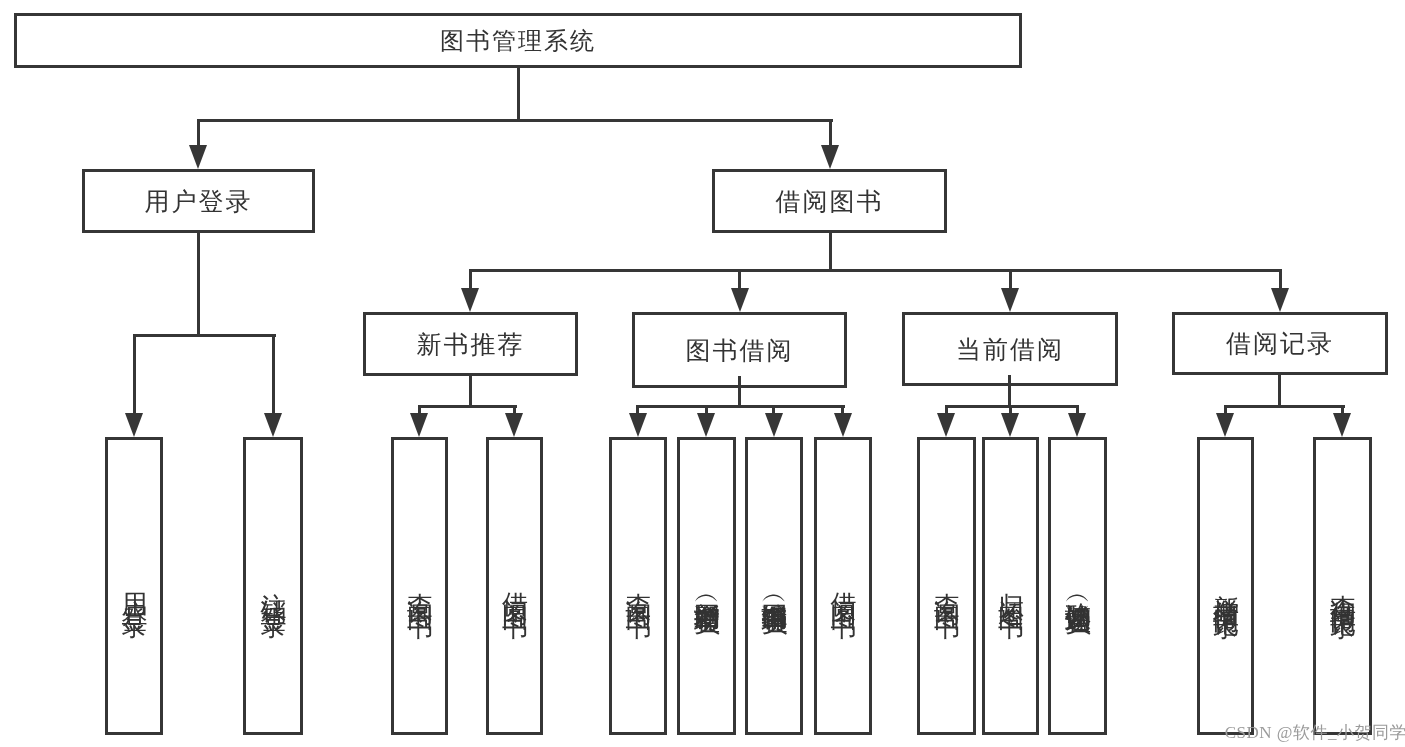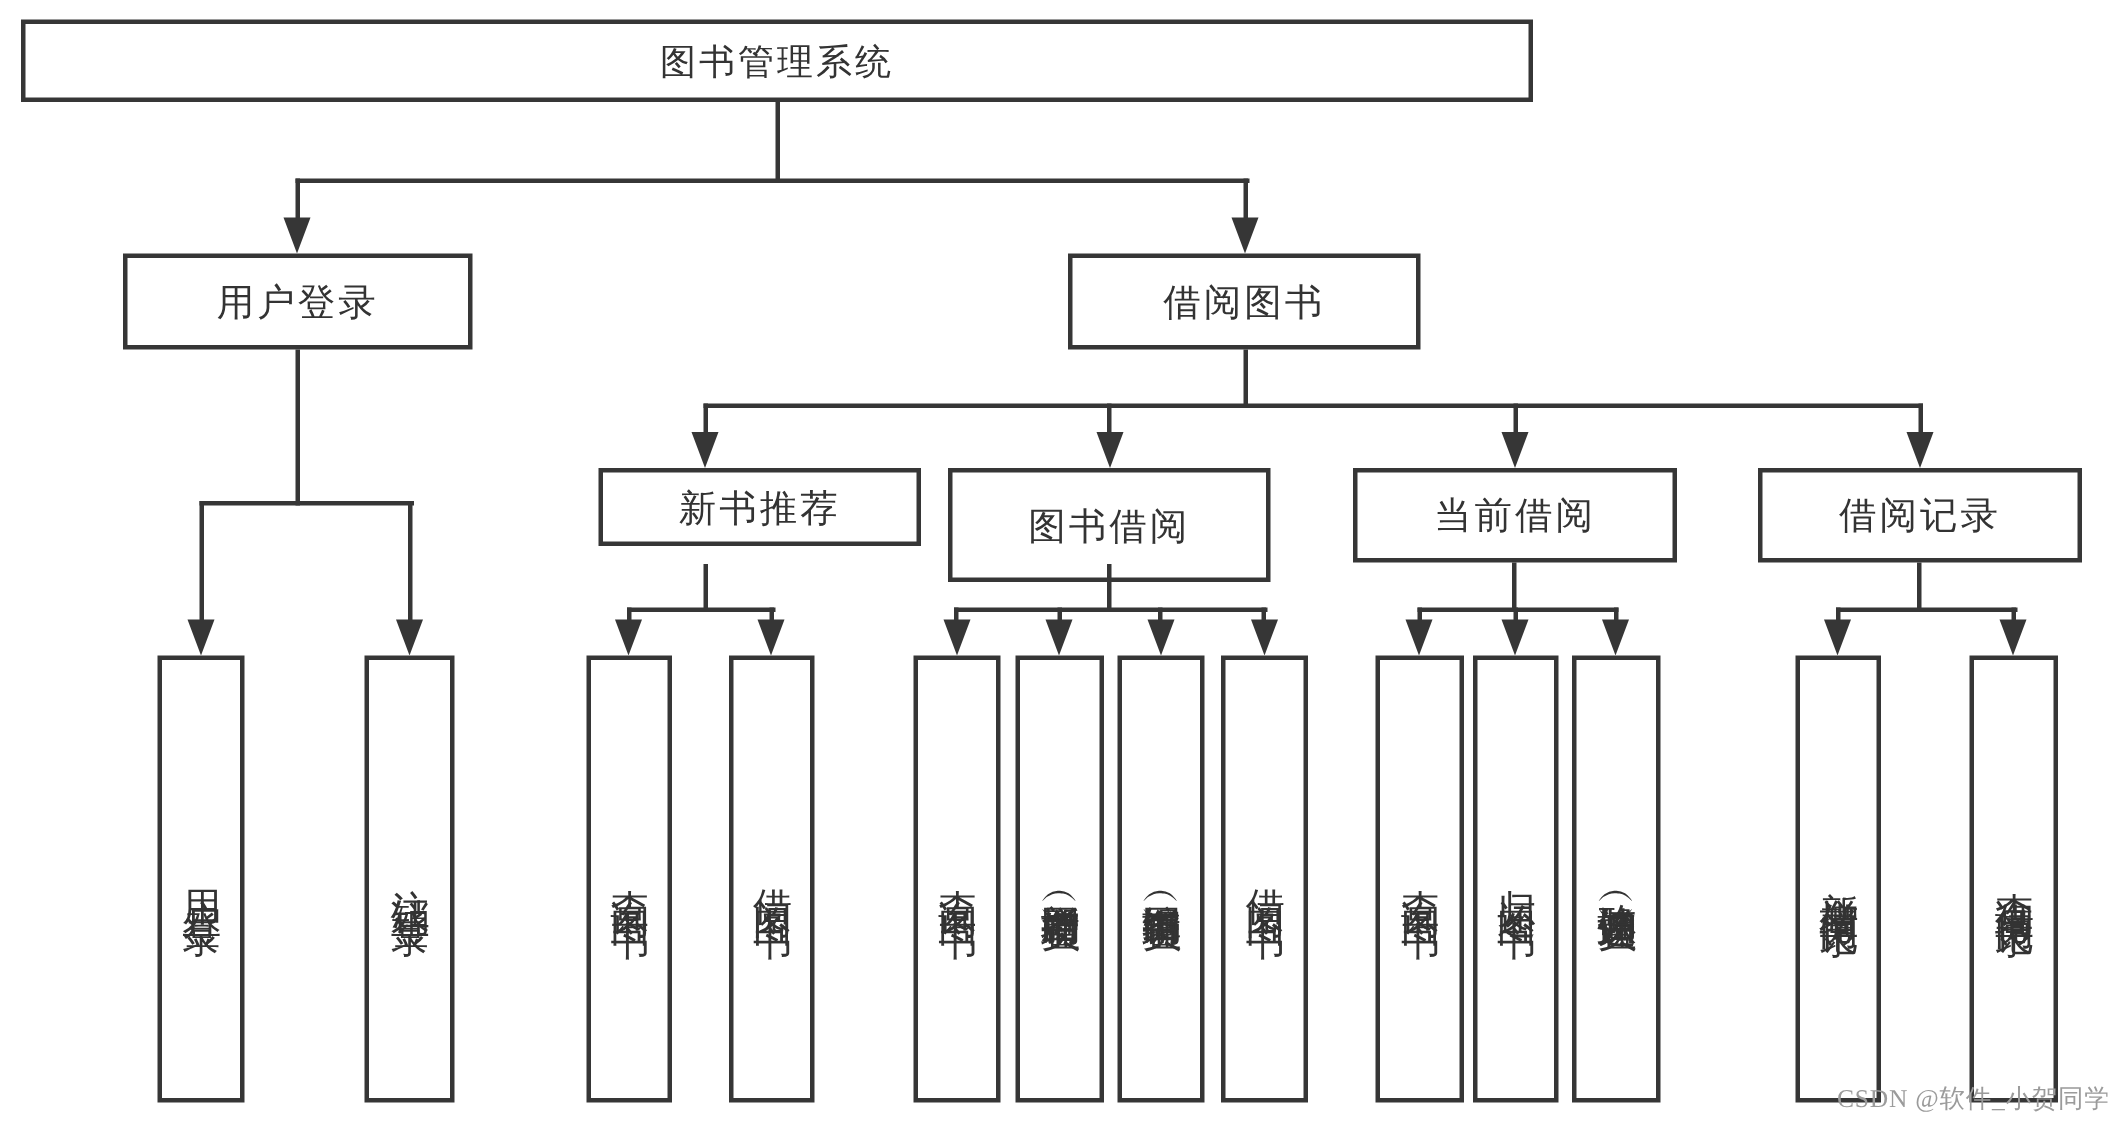--- a/index.html
+++ b/index.html
@@ -95,27 +95,27 @@
   <div class="line" style="left:469px; top:269px; width:813px; height:3px;"></div>
   <div class="line" style="left:469px; top:269px; width:3px; height:22px;"></div>
   <div class="arrowhead" style="left:461px; top:288px;"></div>
   <div class="line" style="left:738px; top:269px; width:3px; height:22px;"></div>
   <div class="arrowhead" style="left:731px; top:288px;"></div>
   <div class="line" style="left:1009px; top:269px; width:3px; height:22px;"></div>
   <div class="arrowhead" style="left:1001px; top:288px;"></div>
   <div class="line" style="left:1279px; top:269px; width:3px; height:22px;"></div>
   <div class="arrowhead" style="left:1271px; top:288px;"></div>
 
-  <div class="node" style="left:363px; top:312px; width:215px; height:52px;margin-left:36px;">
+  <div class="node" style="left:363px; top:312px; width:215px; height:64px;">
     <span class="hlabel">新书推荐</span>
   </div>
   <div class="node" style="left:632px; top:312px; width:215px; height:76px;">
     <span class="hlabel">图书借阅</span>
   </div>
-  <div class="node" style="left:902px; top:312px; width:216px; height:63px;justify-content:center;">
+  <div class="node" style="left:902px; top:312px; width:216px; height:74px;justify-content:center;">
     <span class="hlabel">当前借阅</span>
   </div>
   <div class="node" style="left:1172px; top:312px; width:216px; height:63px;">
     <span class="hlabel">借阅记录</span>
   </div>
 
   <div class="line" style="left:469px; top:376px; width:3px; height:32px;"></div>
   <div class="line" style="left:418px; top:405px; width:99px; height:3px;"></div>
   <div class="line" style="left:418px; top:405px; width:3px; height:14px;"></div>
   <div class="arrowhead" style="left:410px; top:413px;"></div>

